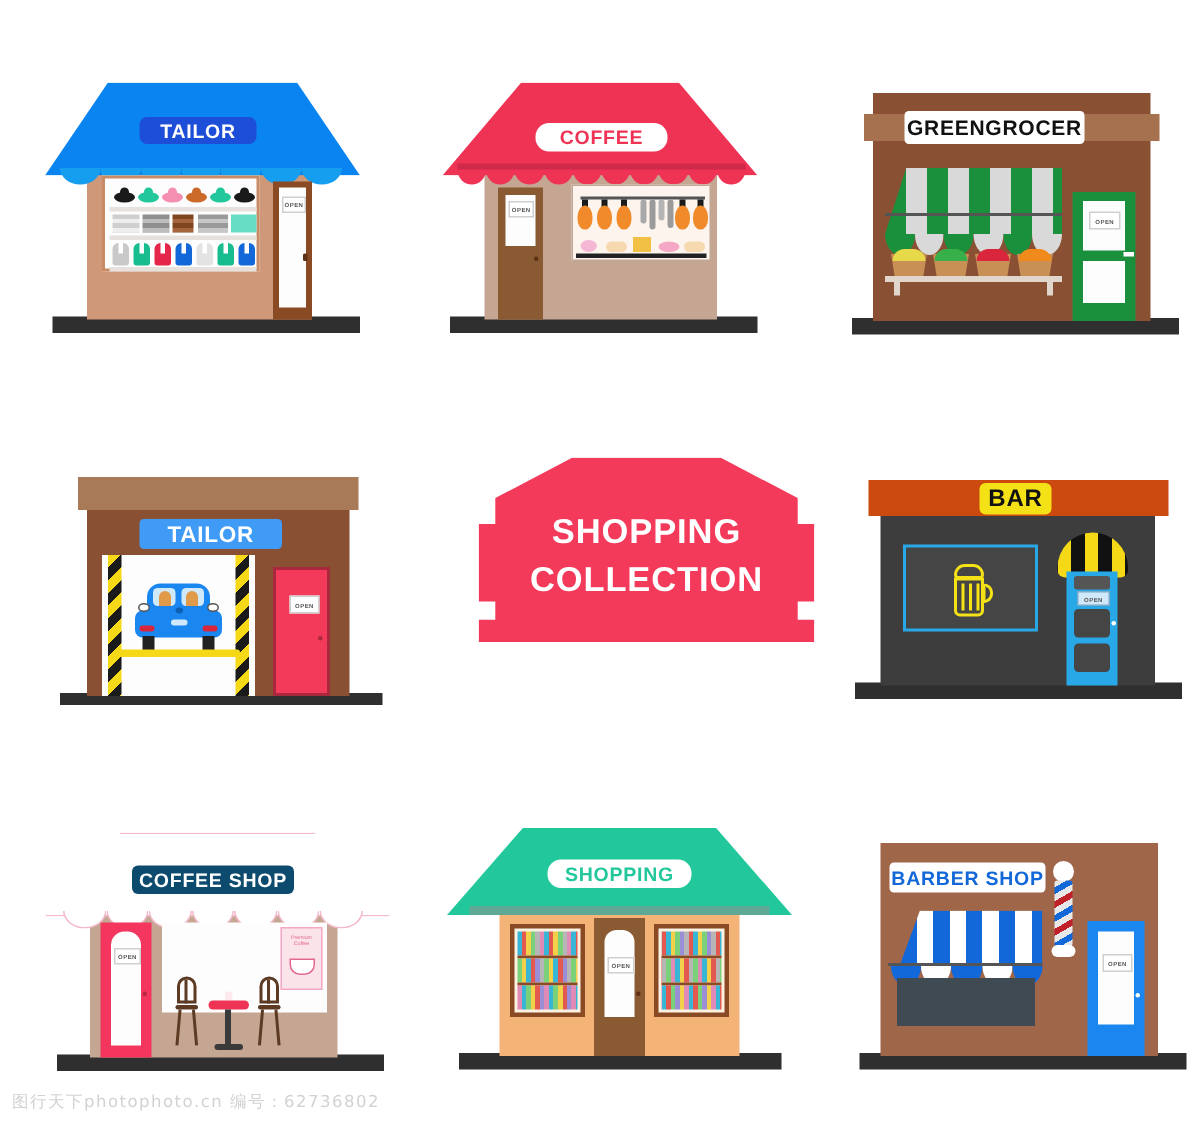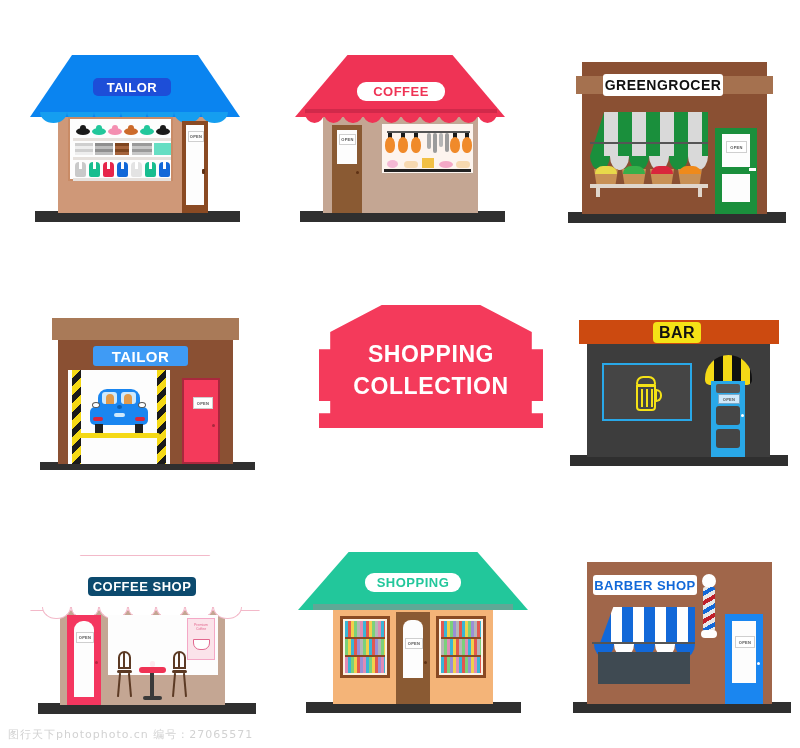--- a/index.html
+++ b/index.html
@@ -495,13 +495,13 @@
       <div style="position:absolute;left:7px;top:7px;width:24px;height:62px;background:#fdfdfd;"></div>
       <div class="opensign" style="left:10px;top:22px;width:18px;height:10px;">
         <span>OPEN</span>
       </div>
       <div style="position:absolute;left:32px;top:48px;width:3px;height:3px;background:#fff;border-radius:50%;"></div>
     </div>
   </div>
 
 </div>
 
-<div class="watermark">图行天下photophoto.cn  编号：27065571</div>
+<div class="watermark">图行天下photophoto.cn  编号：62736802</div>
 
 </body></html>

